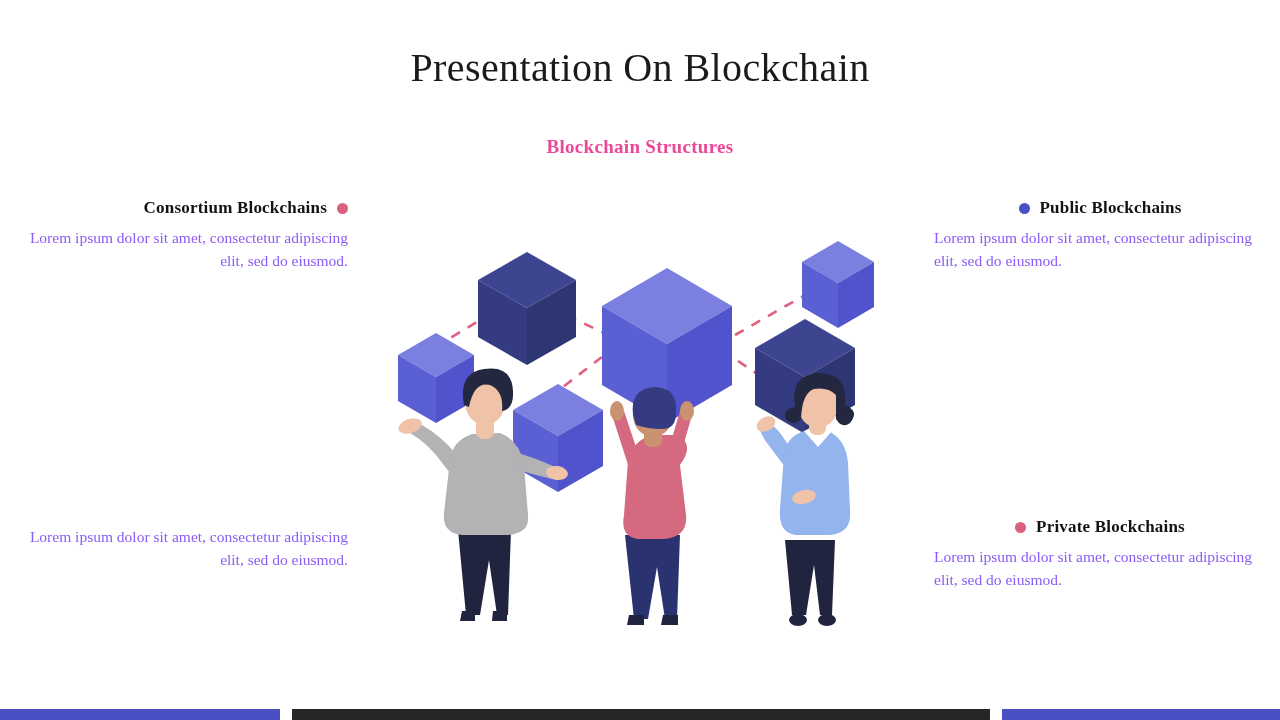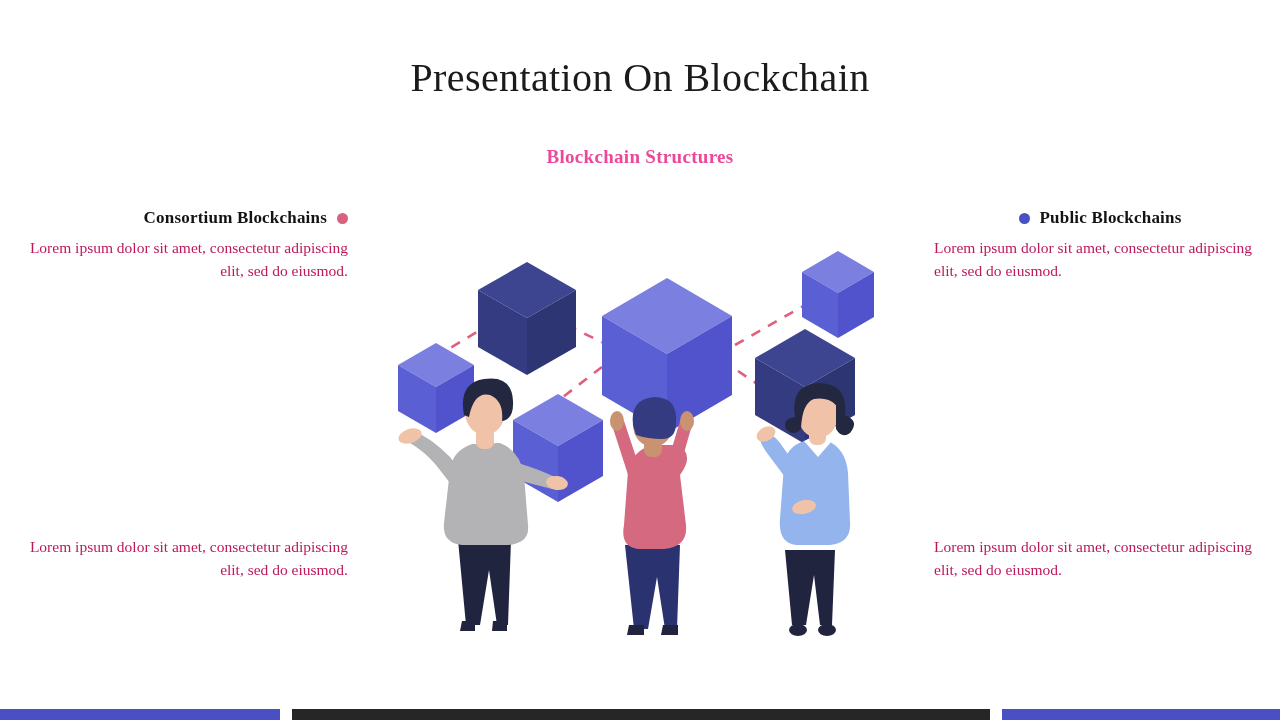--- a/index.html
+++ b/index.html
@@ -3,21 +3,21 @@
 <meta charset="utf-8">
 <style>
   html,body{margin:0;padding:0;}
   body{
     width:1280px;height:720px;
     background:#ffffff;
     font-family:"Liberation Serif", serif;
     overflow:hidden;
     position:relative;
   }
-  .slide{position:absolute;inset:0;background:#fff;margin-top:10px;}
+  .slide{position:absolute;inset:0;background:#fff;}
 
   
   .main-title{
     position:absolute;left:0;right:0;top:46px;
     text-align:center;
     font-family:"Liberation Serif", serif;
     font-size:40px;
     font-weight:400;
     color:#1b1b1b;
     letter-spacing:0.4px;
@@ -53,21 +53,21 @@
   .dot{
     width:11px;height:11px;border-radius:50%;
     flex:0 0 auto;display:inline-block;
   }
 
   .lb-body{
     margin-top:9px;
     font-family:"Liberation Serif", serif;
     font-size:15.5px;
     font-weight:400;
-    color:#be185d;
+    color:#8b5cf6;
     line-height:1.48;
   }
 
   #lbl-consortium{left:8px;top:198px;}
   #lbl-public{left:930px;top:198px;}
   #lbl-hybrid{left:8px;top:517px;}
   #lbl-private{left:930px;top:517px;}
   #lbl-public .lb-body, #lbl-private .lb-body{padding-left:4px;}
 
   
@@ -102,20 +102,24 @@
       <span>Public Blockchains</span>
     </div>
     <div class="lb-body">Lorem ipsum dolor sit amet, consectetur adipiscing elit, sed do eiusmod.</div>
   </div>
 
   <div class="label-block lb-left" id="lbl-hybrid">
     <div class="lb-body">Lorem ipsum dolor sit amet, consectetur adipiscing elit, sed do eiusmod.</div>
   </div>
 
   <div class="label-block lb-right" id="lbl-private">
+    <div class="lb-head">
+      <span class="dot" style="background:#d9607f"></span>
+      <span>Private Blockchains</span>
+    </div>
     <div class="lb-body">Lorem ipsum dolor sit amet, consectetur adipiscing elit, sed do eiusmod.</div>
   </div>
 
   <div class="art">
     <svg viewBox="0 0 520 420" xmlns="http://www.w3.org/2000/svg">
 
       <g stroke="#e05f7d" stroke-width="2.6" stroke-dasharray="10 9" fill="none" stroke-linecap="butt">
         <line x1="55" y1="132" x2="122" y2="92"></line>
         <line x1="170" y1="92" x2="232" y2="122"></line>
         <line x1="355" y1="120" x2="425" y2="80"></line>

